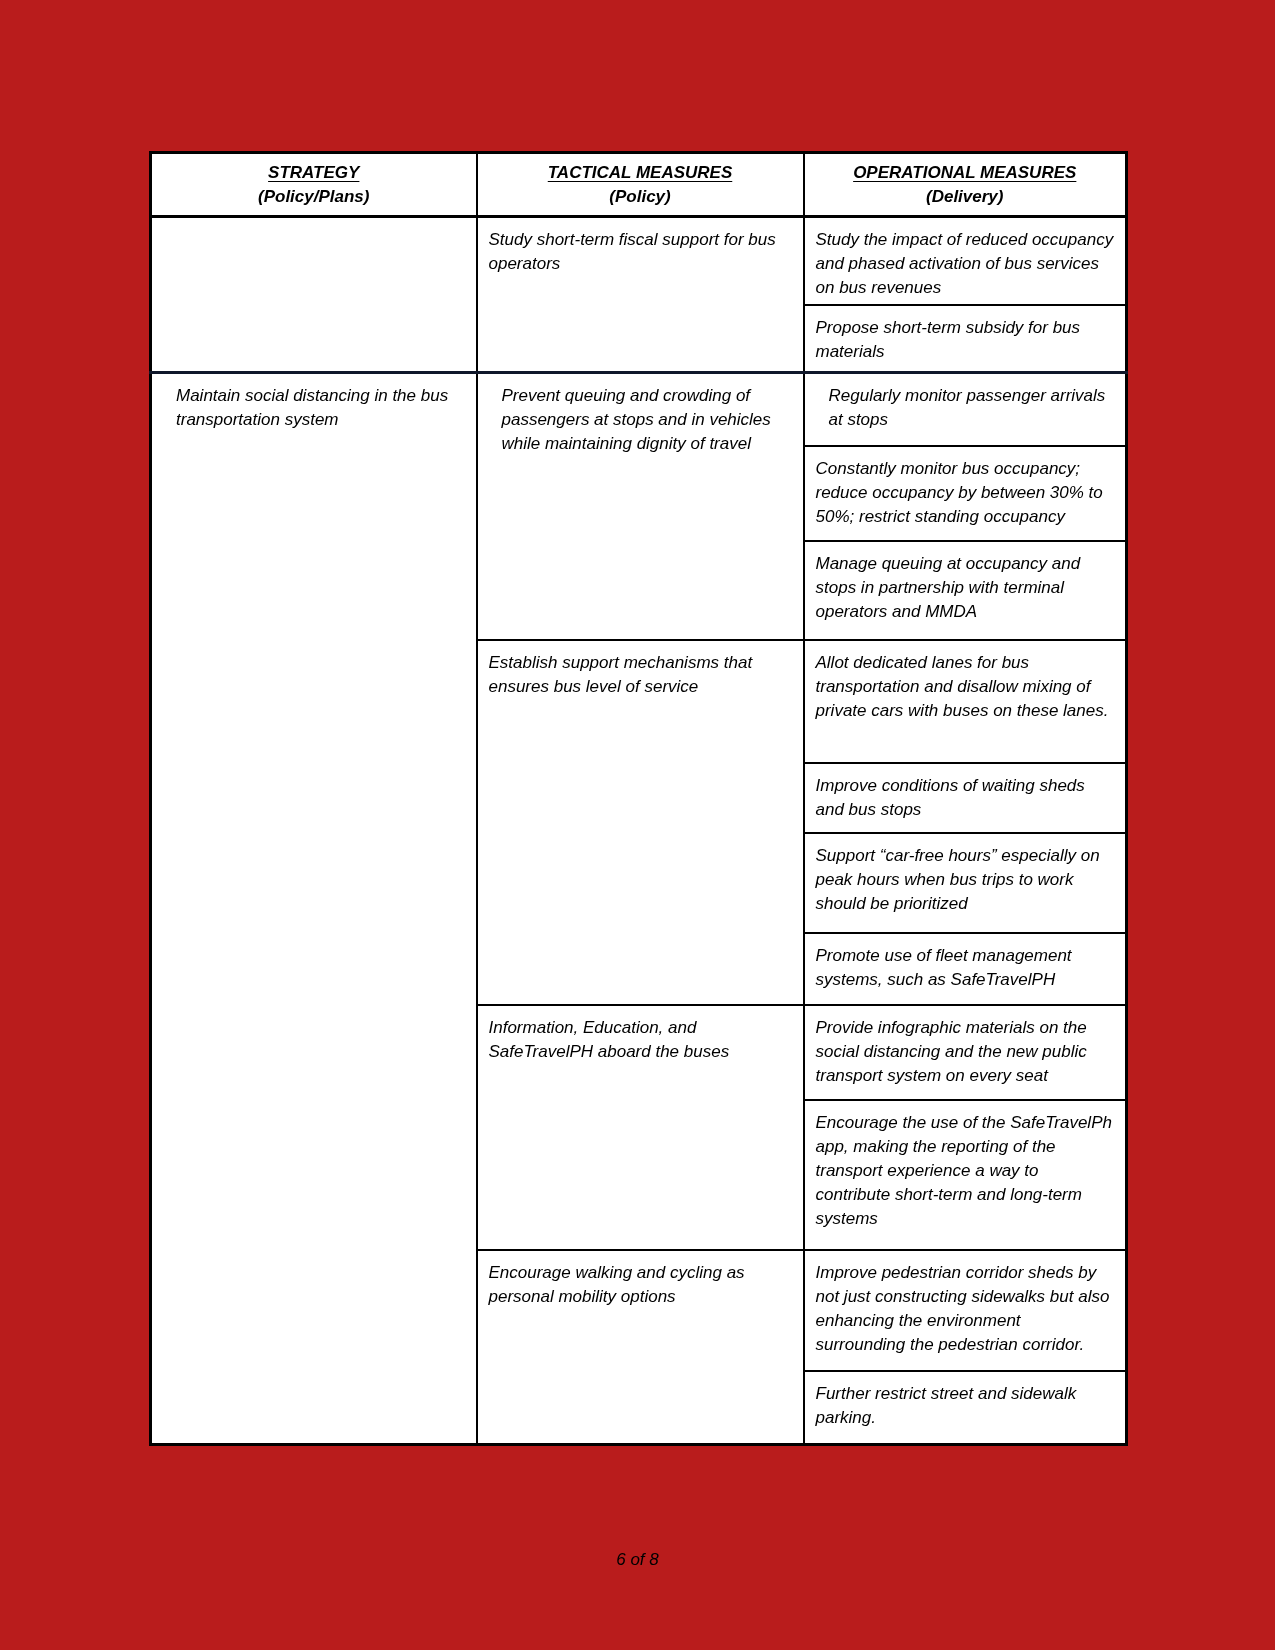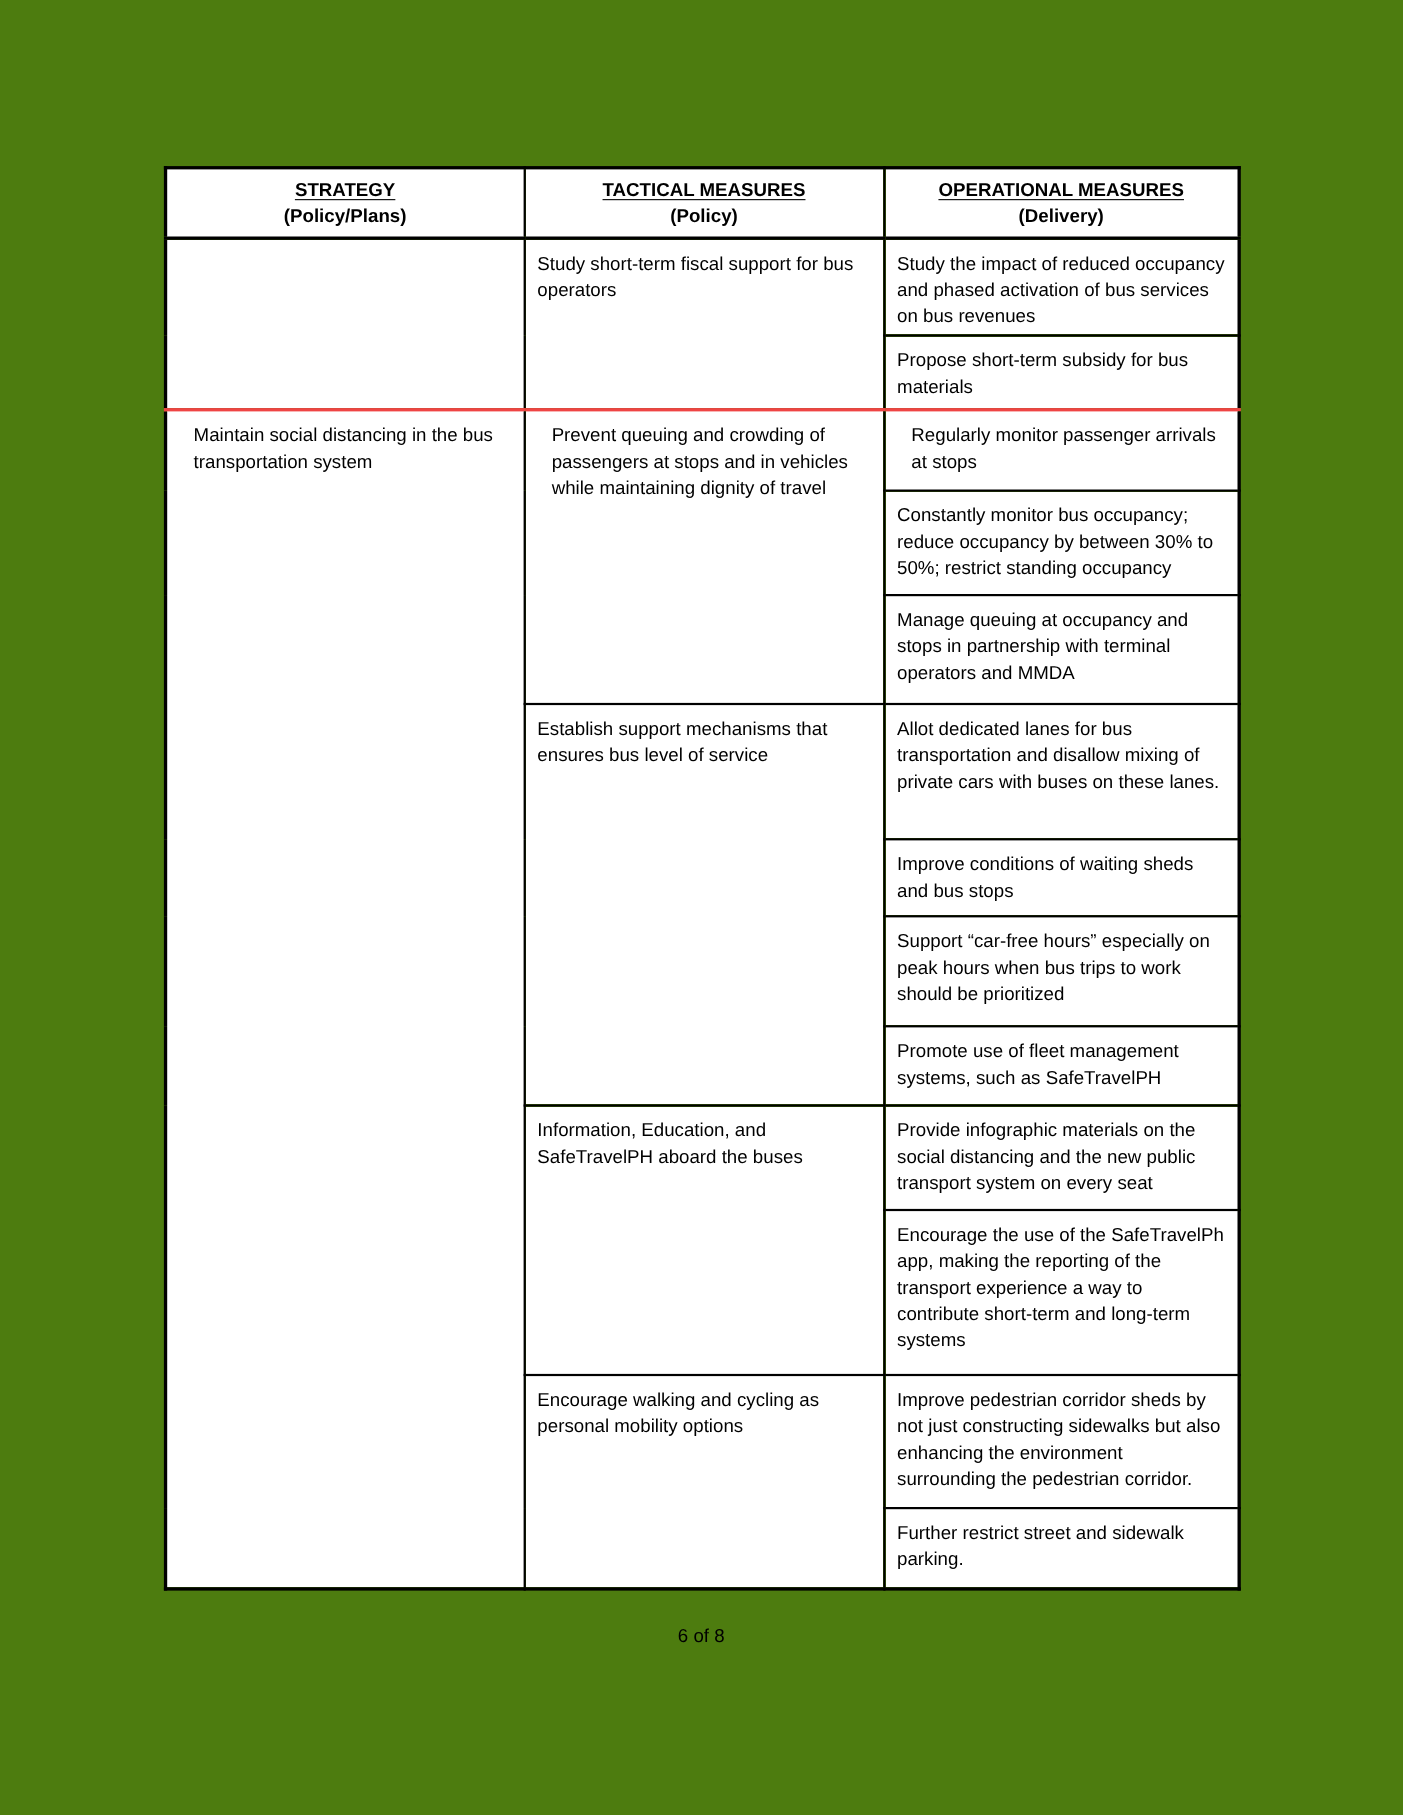--- a/index.html
+++ b/index.html
@@ -4,23 +4,24 @@
 <style>
   html, body {
     margin: 0;
     padding: 0;
     background: #ffffff;
   }
   .page {
     position: relative;
     width: 1275px;
     height: 1650px;
-    background: #4d7c0f;
+    background: #b91c1c;
     font-family: "Liberation Sans", sans-serif;
     color: #000000;
+    font-style: italic;
   }
   table.doc-table {
     position: absolute;
     left: 149px;
     top: 151px;
     width: 976px;
     border-collapse: collapse;
     table-layout: fixed;
     border: 3px solid #000000;
   }
@@ -48,26 +49,26 @@
     text-underline-offset: 3px;
   }
   .th-subtitle {
     display: block;
   }
   .doc-table td {
     padding: 10px 10px 4px 11px;
     text-align: left;
   }
   tr.group-sep td {
-    border-top: 3px solid #ef4444;
+    border-top: 3px solid #0f172a;
     padding-left: 24px;
   }
   .page-number {
     position: absolute;
-    top: 1476px;
+    top: 1548px;
     left: 0;
     width: 100%;
     text-align: center;
     font-size: 17px;
     line-height: 24px;
     color: #000000;
   }
 </style>
 </head>
 <body>

